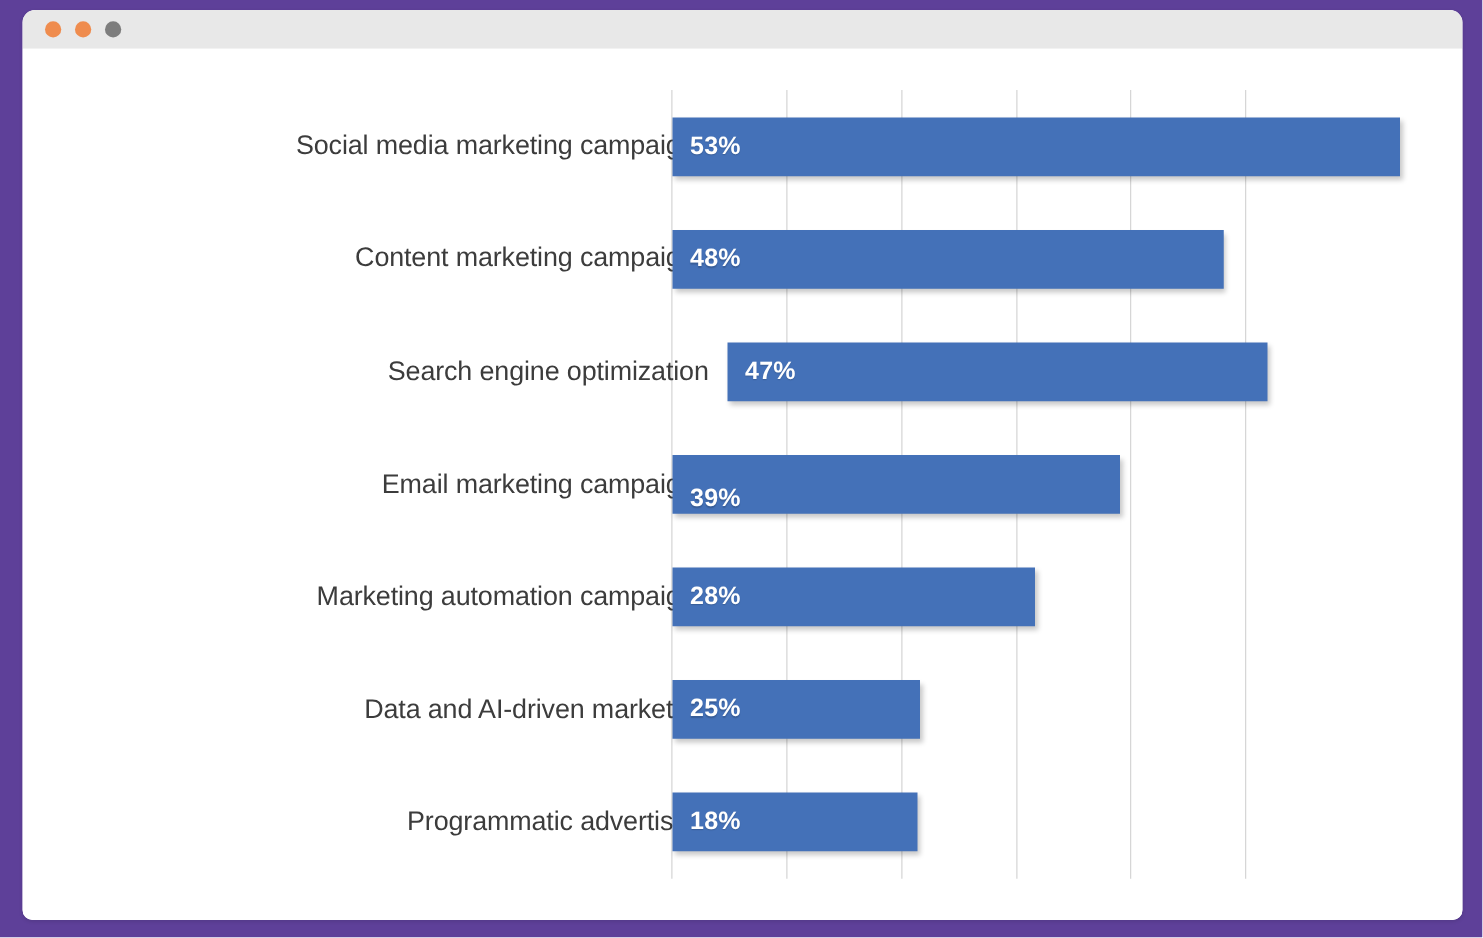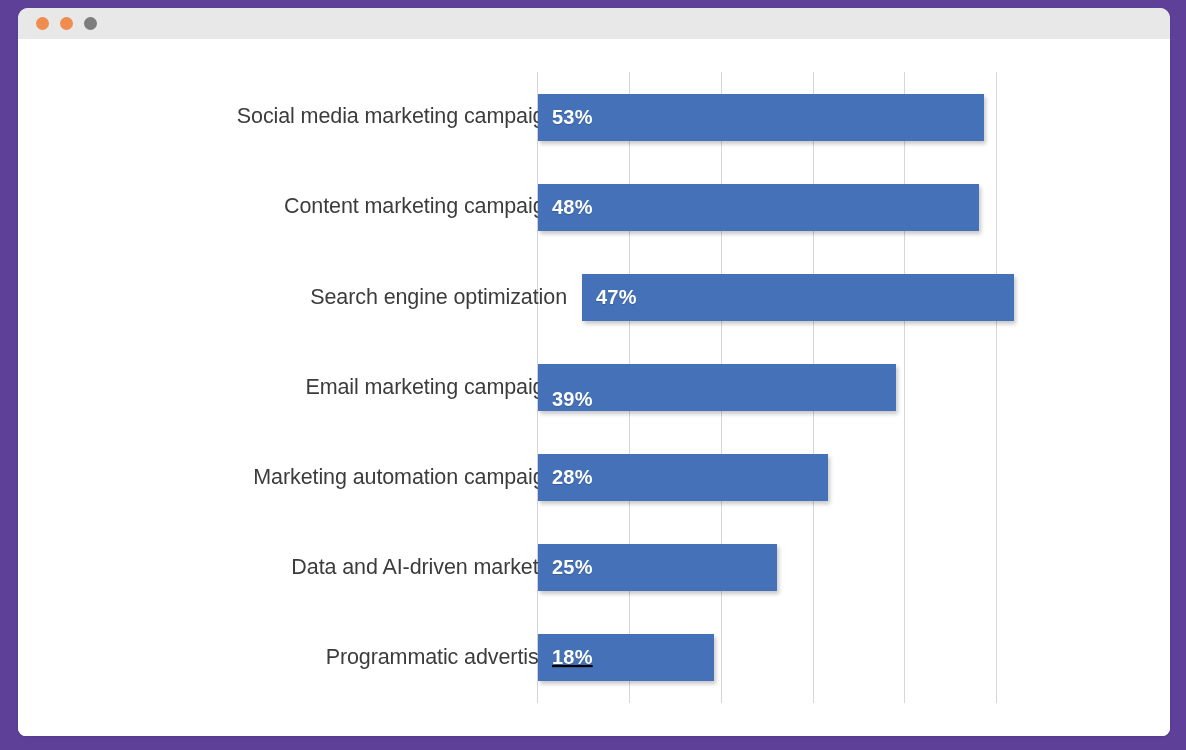--- a/index.html
+++ b/index.html
@@ -154,21 +154,21 @@
               <div class="gridline" style="left: 0px;"></div>
               <div class="gridline" style="left: 91.8333px;"></div>
               <div class="gridline" style="left: 183.667px;"></div>
               <div class="gridline" style="left: 275.5px;"></div>
               <div class="gridline" style="left: 367.333px;"></div>
               <div class="gridline" style="left: 459.167px;"></div>
             </div>
           <div class="rows" id="rows">
               <div class="row" style="top: 0px;">
                 <div class="cat-label">Social media marketing campaigns</div>
-                <div class="bar" style="width: 446px;">
+                <div class="bar" style="width: 582px;">
                   <span class="bar-value">53%</span>
                 </div>
               </div>
               <div class="row" style="top: 90.1429px;">
                 <div class="cat-label">Content marketing campaigns</div>
                 <div class="bar" style="width: 440.8px;">
                   <span class="bar-value">48%</span>
                 </div>
               </div>
               <div class="row" style="top: 180.286px;">
@@ -184,27 +184,27 @@
                 </div>
               </div>
               <div class="row" style="top: 360.571px;">
                 <div class="cat-label">Marketing automation campaigns</div>
                 <div class="bar" style="width: 290px;">
                   <span class="bar-value">28%</span>
                 </div>
               </div>
               <div class="row" style="top: 450.714px;">
                 <div class="cat-label">Data and AI-driven marketing</div>
-                <div class="bar" style="width: 239px;">
+                <div class="bar" style="width: 198px;">
                   <span class="bar-value">25%</span>
                 </div>
               </div>
               <div class="row" style="top: 540.857px;">
                 <div class="cat-label">Programmatic advertising</div>
-                <div class="bar" style="width: 176px; text-decoration: underline;">
+                <div class="bar" style="width: 196px;">
                   <span class="bar-value">18%</span>
                 </div>
               </div>
             </div>
         </div>
       </div>
     </div>
 
   </div>
 </div>

